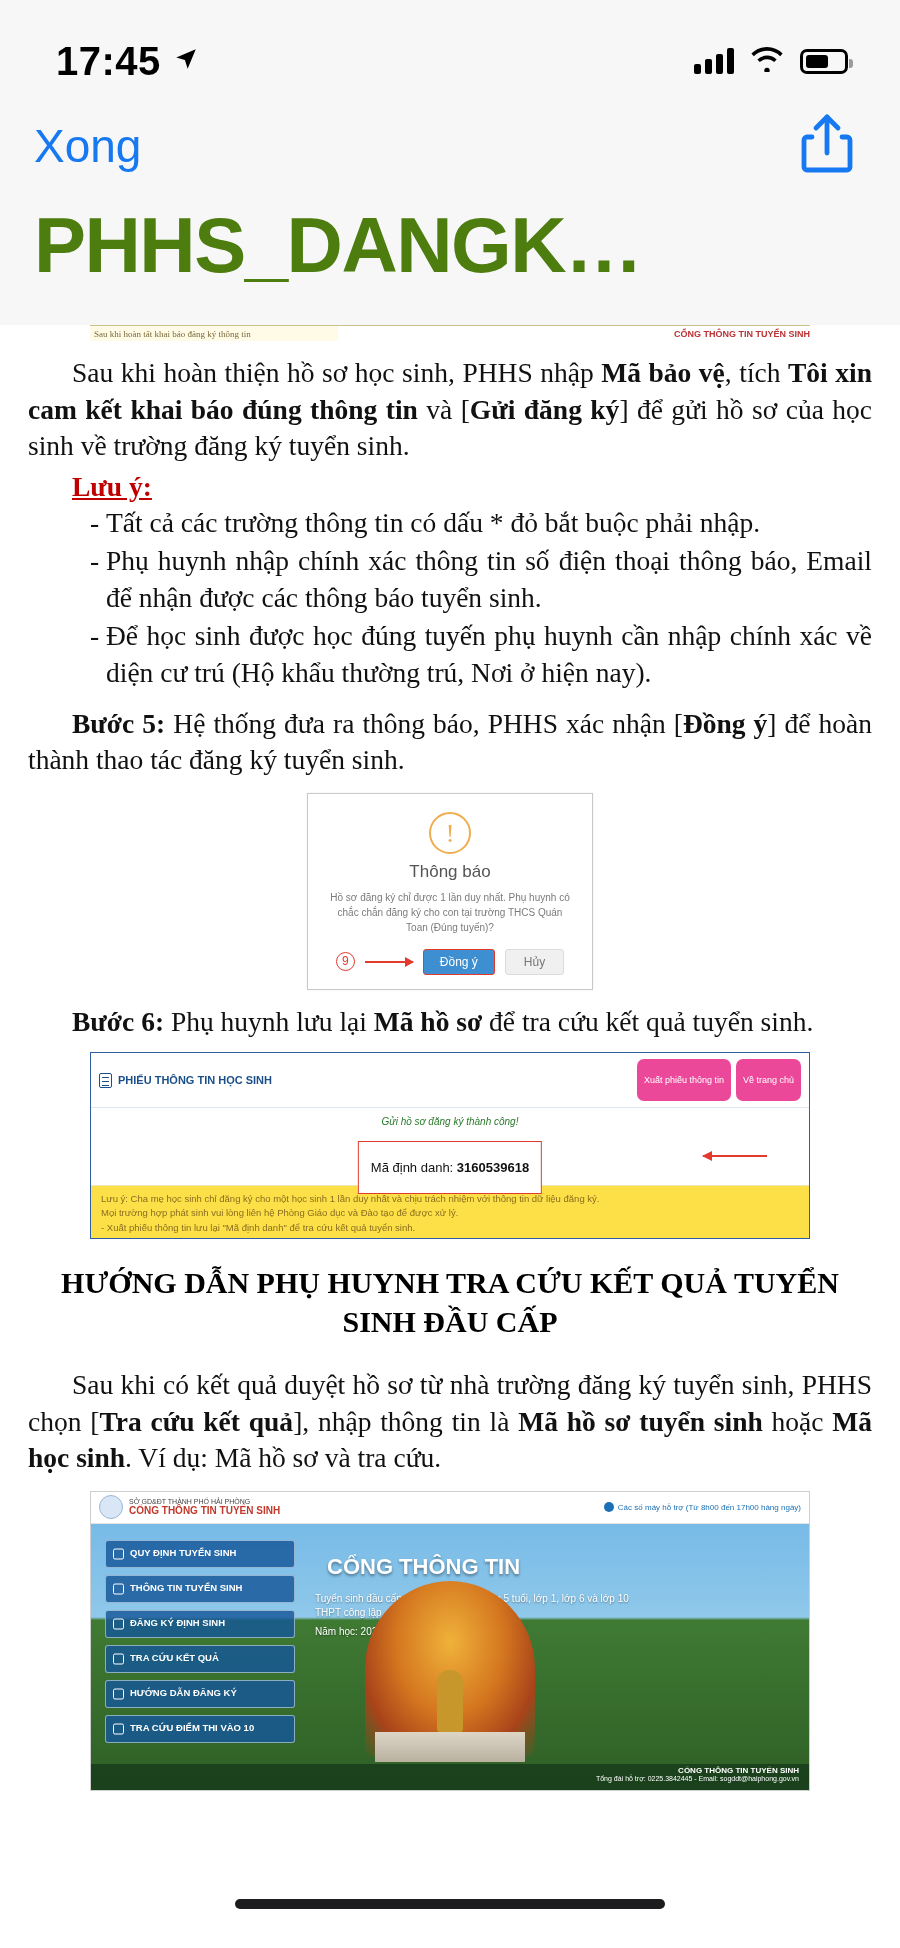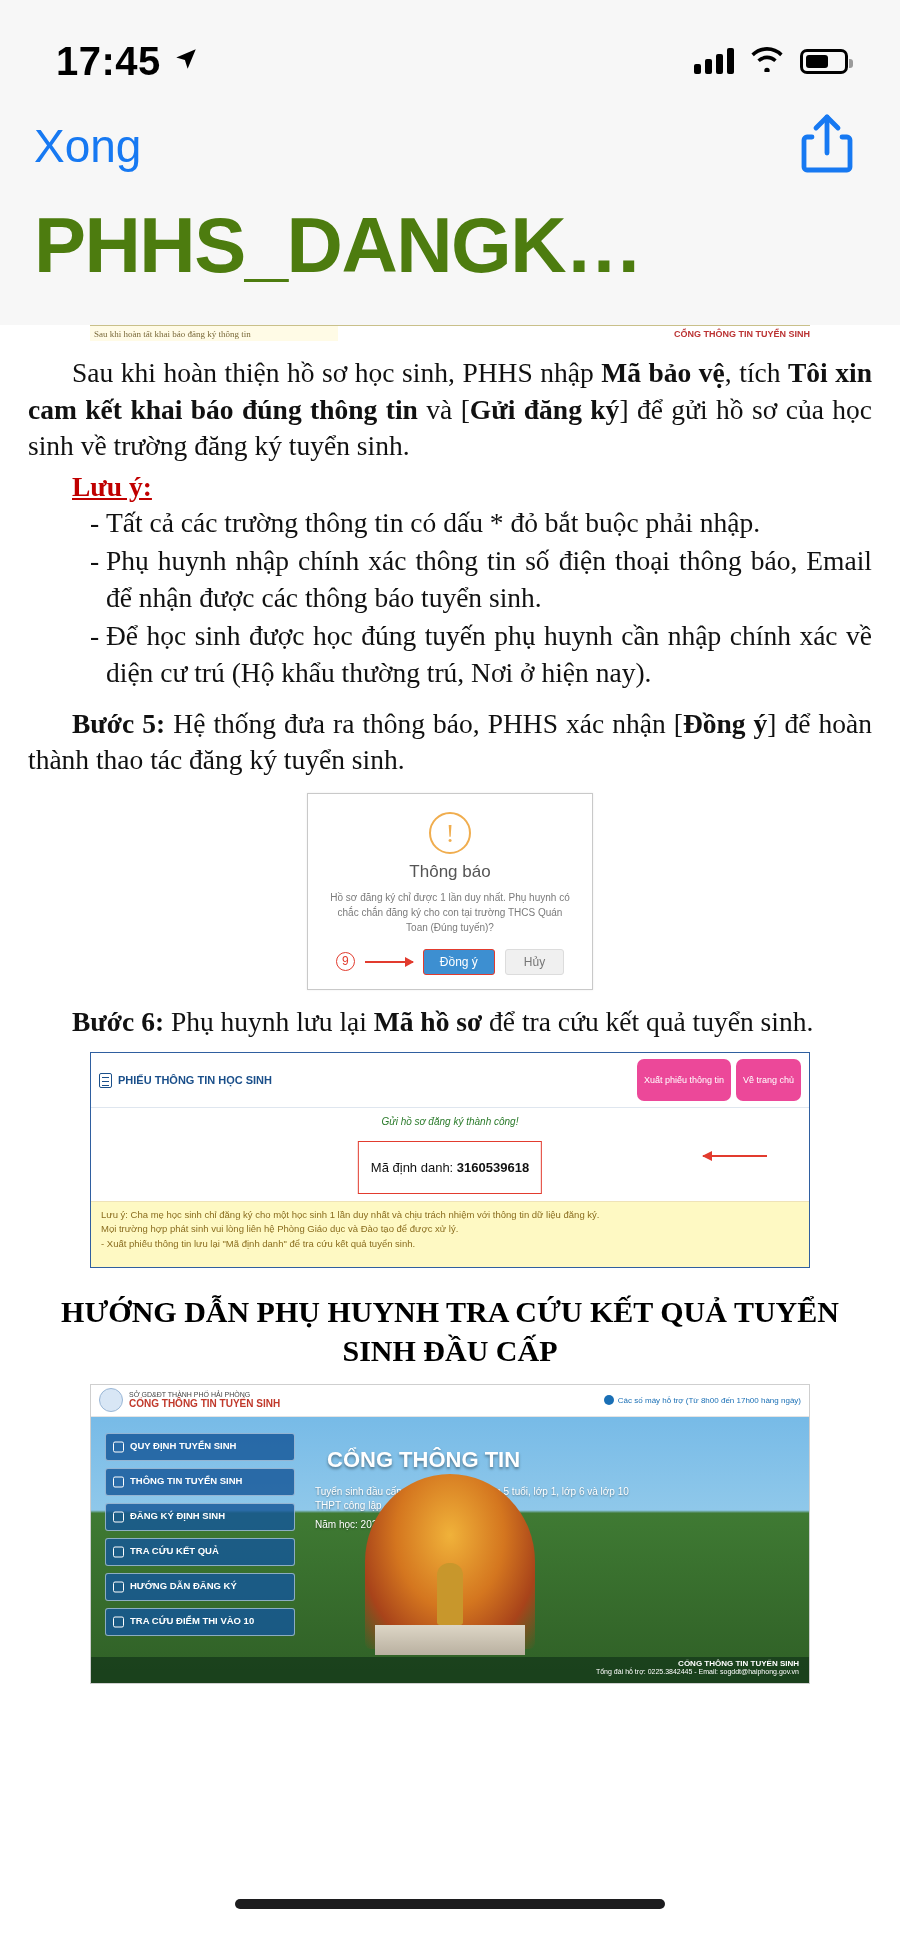--- a/index.html
+++ b/index.html
@@ -364,24 +364,23 @@
   }
   .rs-code-arrow::after {
     content: "";
     position: absolute;
     left: -1px; top: -4.5px;
     border-right: 10px solid #e23b2e;
     border-top: 5px solid transparent;
     border-bottom: 5px solid transparent;
   }
   .rs-note {
-    background: #fef9c3;
+    background: #fde047;
     border-top: 1px solid #efe3b8;
-    padding: 6px 10px 16px 10px;
-    margin-top: 16px;
+    padding: 6px 10px 3px 10px;
   }
   .rs-note div {
     font-size: 9.5px;
     color: #8a6d1f;
     line-height: 1.5;
   }
 
   
   .doc-heading {
     margin: 24px 0 0 0;
@@ -636,20 +635,23 @@
       </div>
       <div class="rs-note">
         <div>Lưu ý: Cha mẹ học sinh chỉ đăng ký cho một học sinh 1 lần duy nhất và chịu trách nhiệm với thông tin dữ liệu đăng ký.</div>
         <div>Mọi trường hợp phát sinh vui lòng liên hệ Phòng Giáo dục và Đào tạo để được xử lý.</div>
         <div>- Xuất phiếu thông tin lưu lại "Mã định danh" để tra cứu kết quả tuyển sinh.</div>
       </div>
     </div>
 
     <div class="doc-heading">HƯỚNG DẪN PHỤ HUYNH TRA CỨU KẾT QUẢ TUYỂN SINH ĐẦU CẤP</div>
 
+    <p class="doc-text para indent" style="margin-top:26px">
+      <span>Sau khi có kết quả duyệt hồ sơ từ nhà trường đăng ký tuyển sinh, PHHS chọn [</span><b>Tra cứu kết quả</b><span>], nhập thông tin là </span><b>Mã hồ sơ tuyển sinh</b><span> hoặc </span><b>Mã học sinh</b><span>. Ví dụ: Mã hồ sơ và tra cứu.</span>
+    </p>
 
     <div class="portal-shot">
       <div class="ps-topbar">
         <div class="ps-brand">
           <span class="ps-logo"></span>
           <span class="ps-brand-text">
             <div>SỞ GD&amp;ĐT THÀNH PHỐ HẢI PHÒNG</div>
             <div>CỔNG THÔNG TIN TUYỂN SINH</div>
           </span>
         </div>

